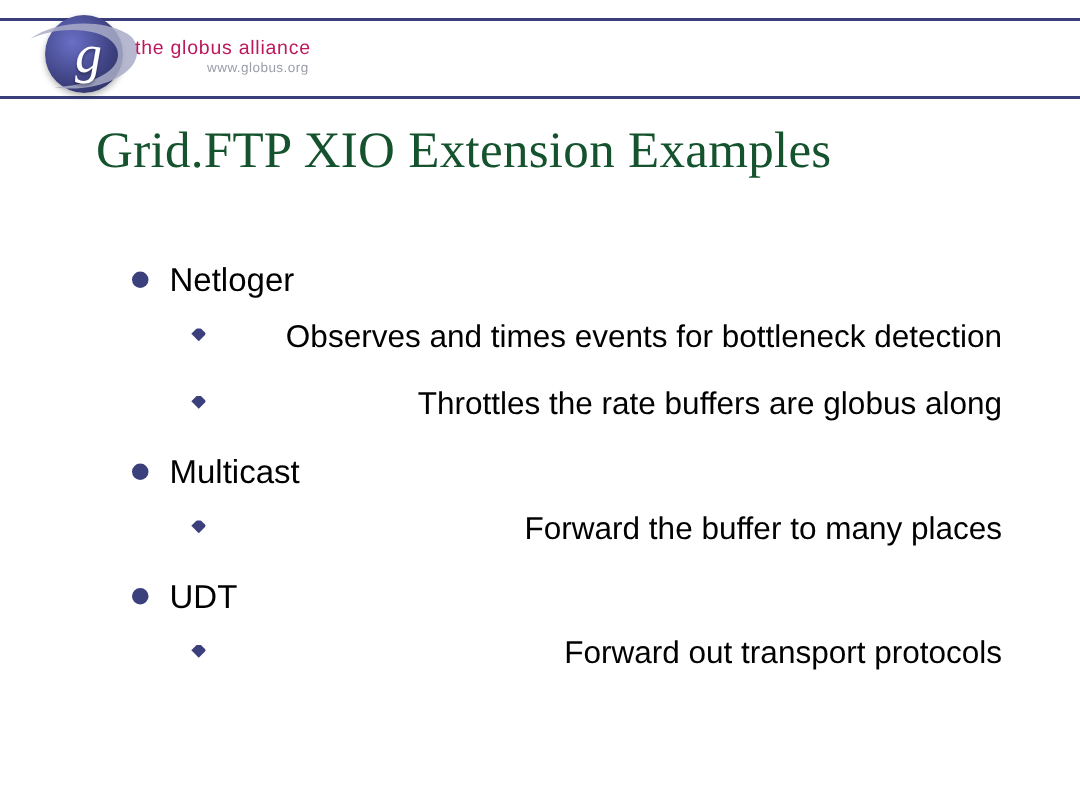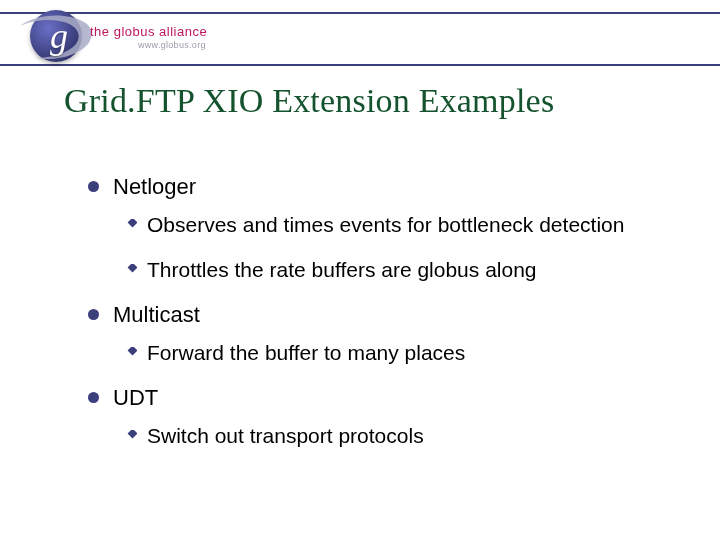--- a/index.html
+++ b/index.html
@@ -127,20 +127,21 @@
   }
   .l1-text {
     font-size: 22px;
     line-height: 30px;
   }
   .l2 {
     display: flex;
     align-items: flex-start;
     margin-left: 38px;
     margin-bottom: 16px;
+    justify-content: space-between;
   }
   .l2-bullet {
     flex: 0 0 auto;
     margin-top: 9px;
     margin-right: 10px;
   }
   .l2-bullet svg {
     display: block;
   }
   .l2-text {
@@ -209,18 +210,18 @@
     <div class="l1">
       <div class="l1-bullet"></div>
       <div class="l1-text">UDT</div>
     </div>
     <div class="l2">
       <div class="l2-bullet">
         <svg width="11" height="11">
             <rect x="3" y="0" width="7" height="7" transform="rotate(45 6.5 3.5)" fill="#3b3f7c"></rect>
           </svg>
       </div>
-      <div class="l2-text">Switch out transport protocols</div>
+      <div class="l2-text">Forward out transport protocols</div>
     </div>
 
   </div>
 
 </div>
 
 </body></html>

